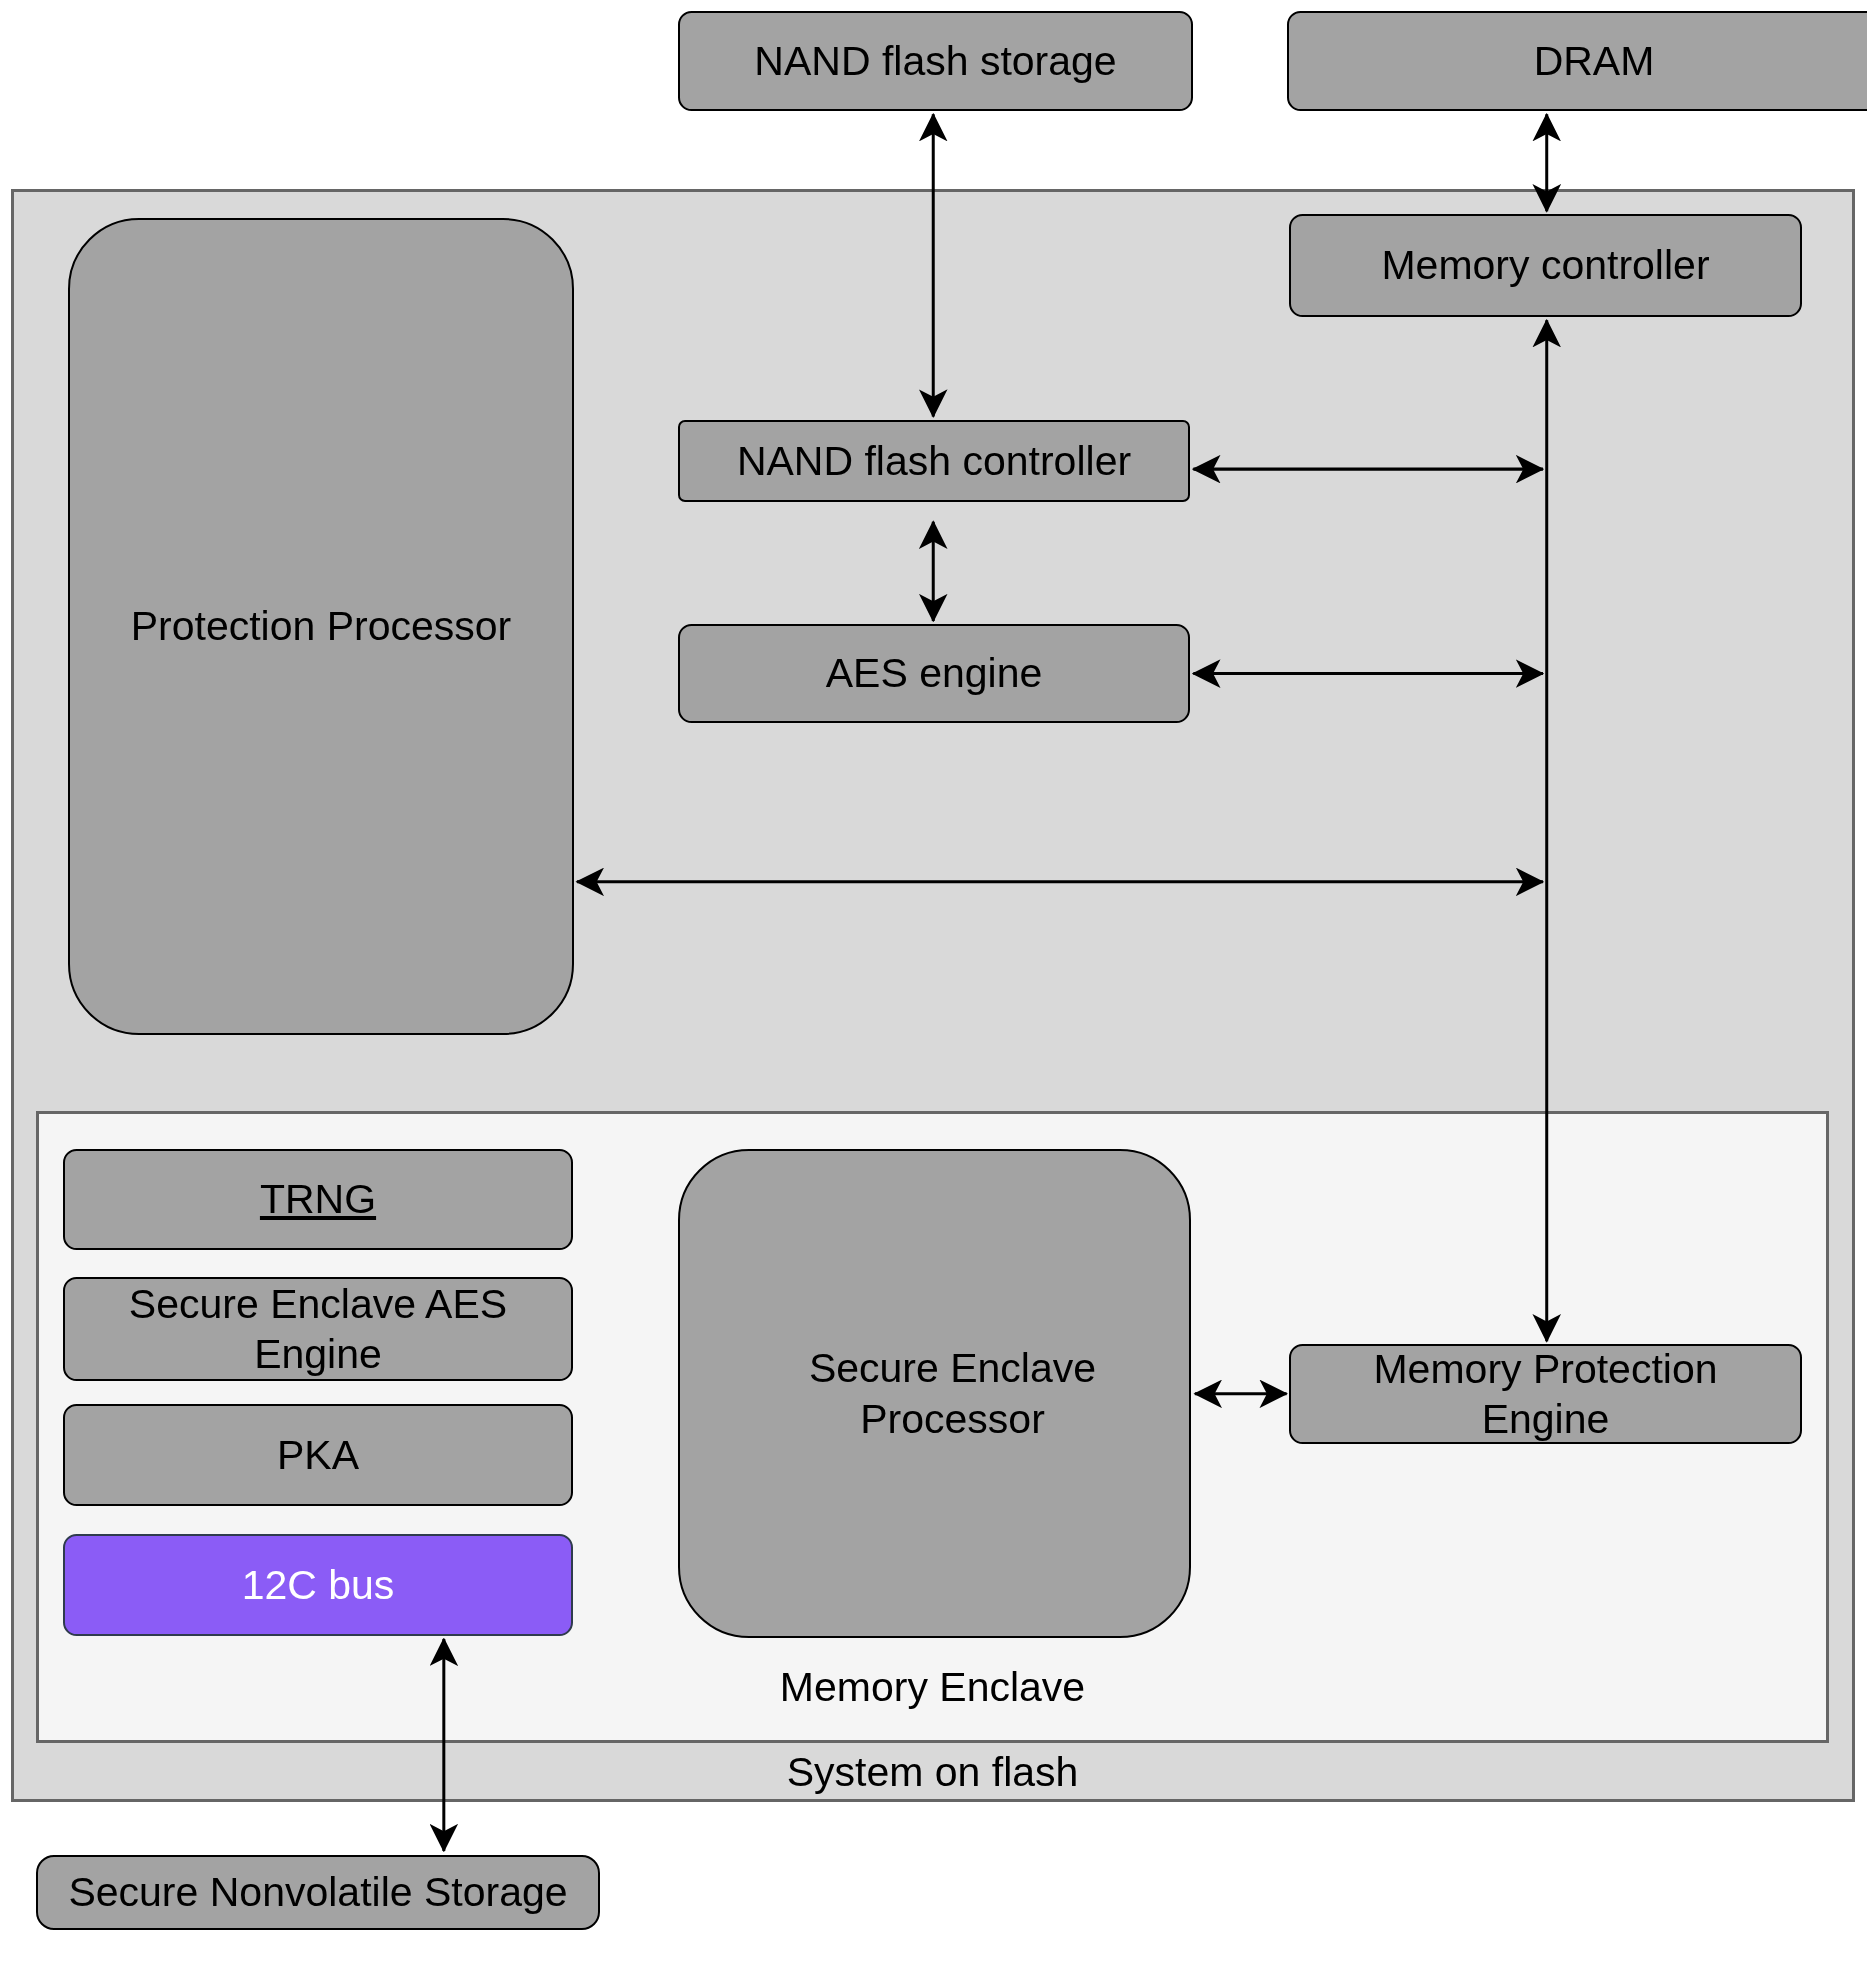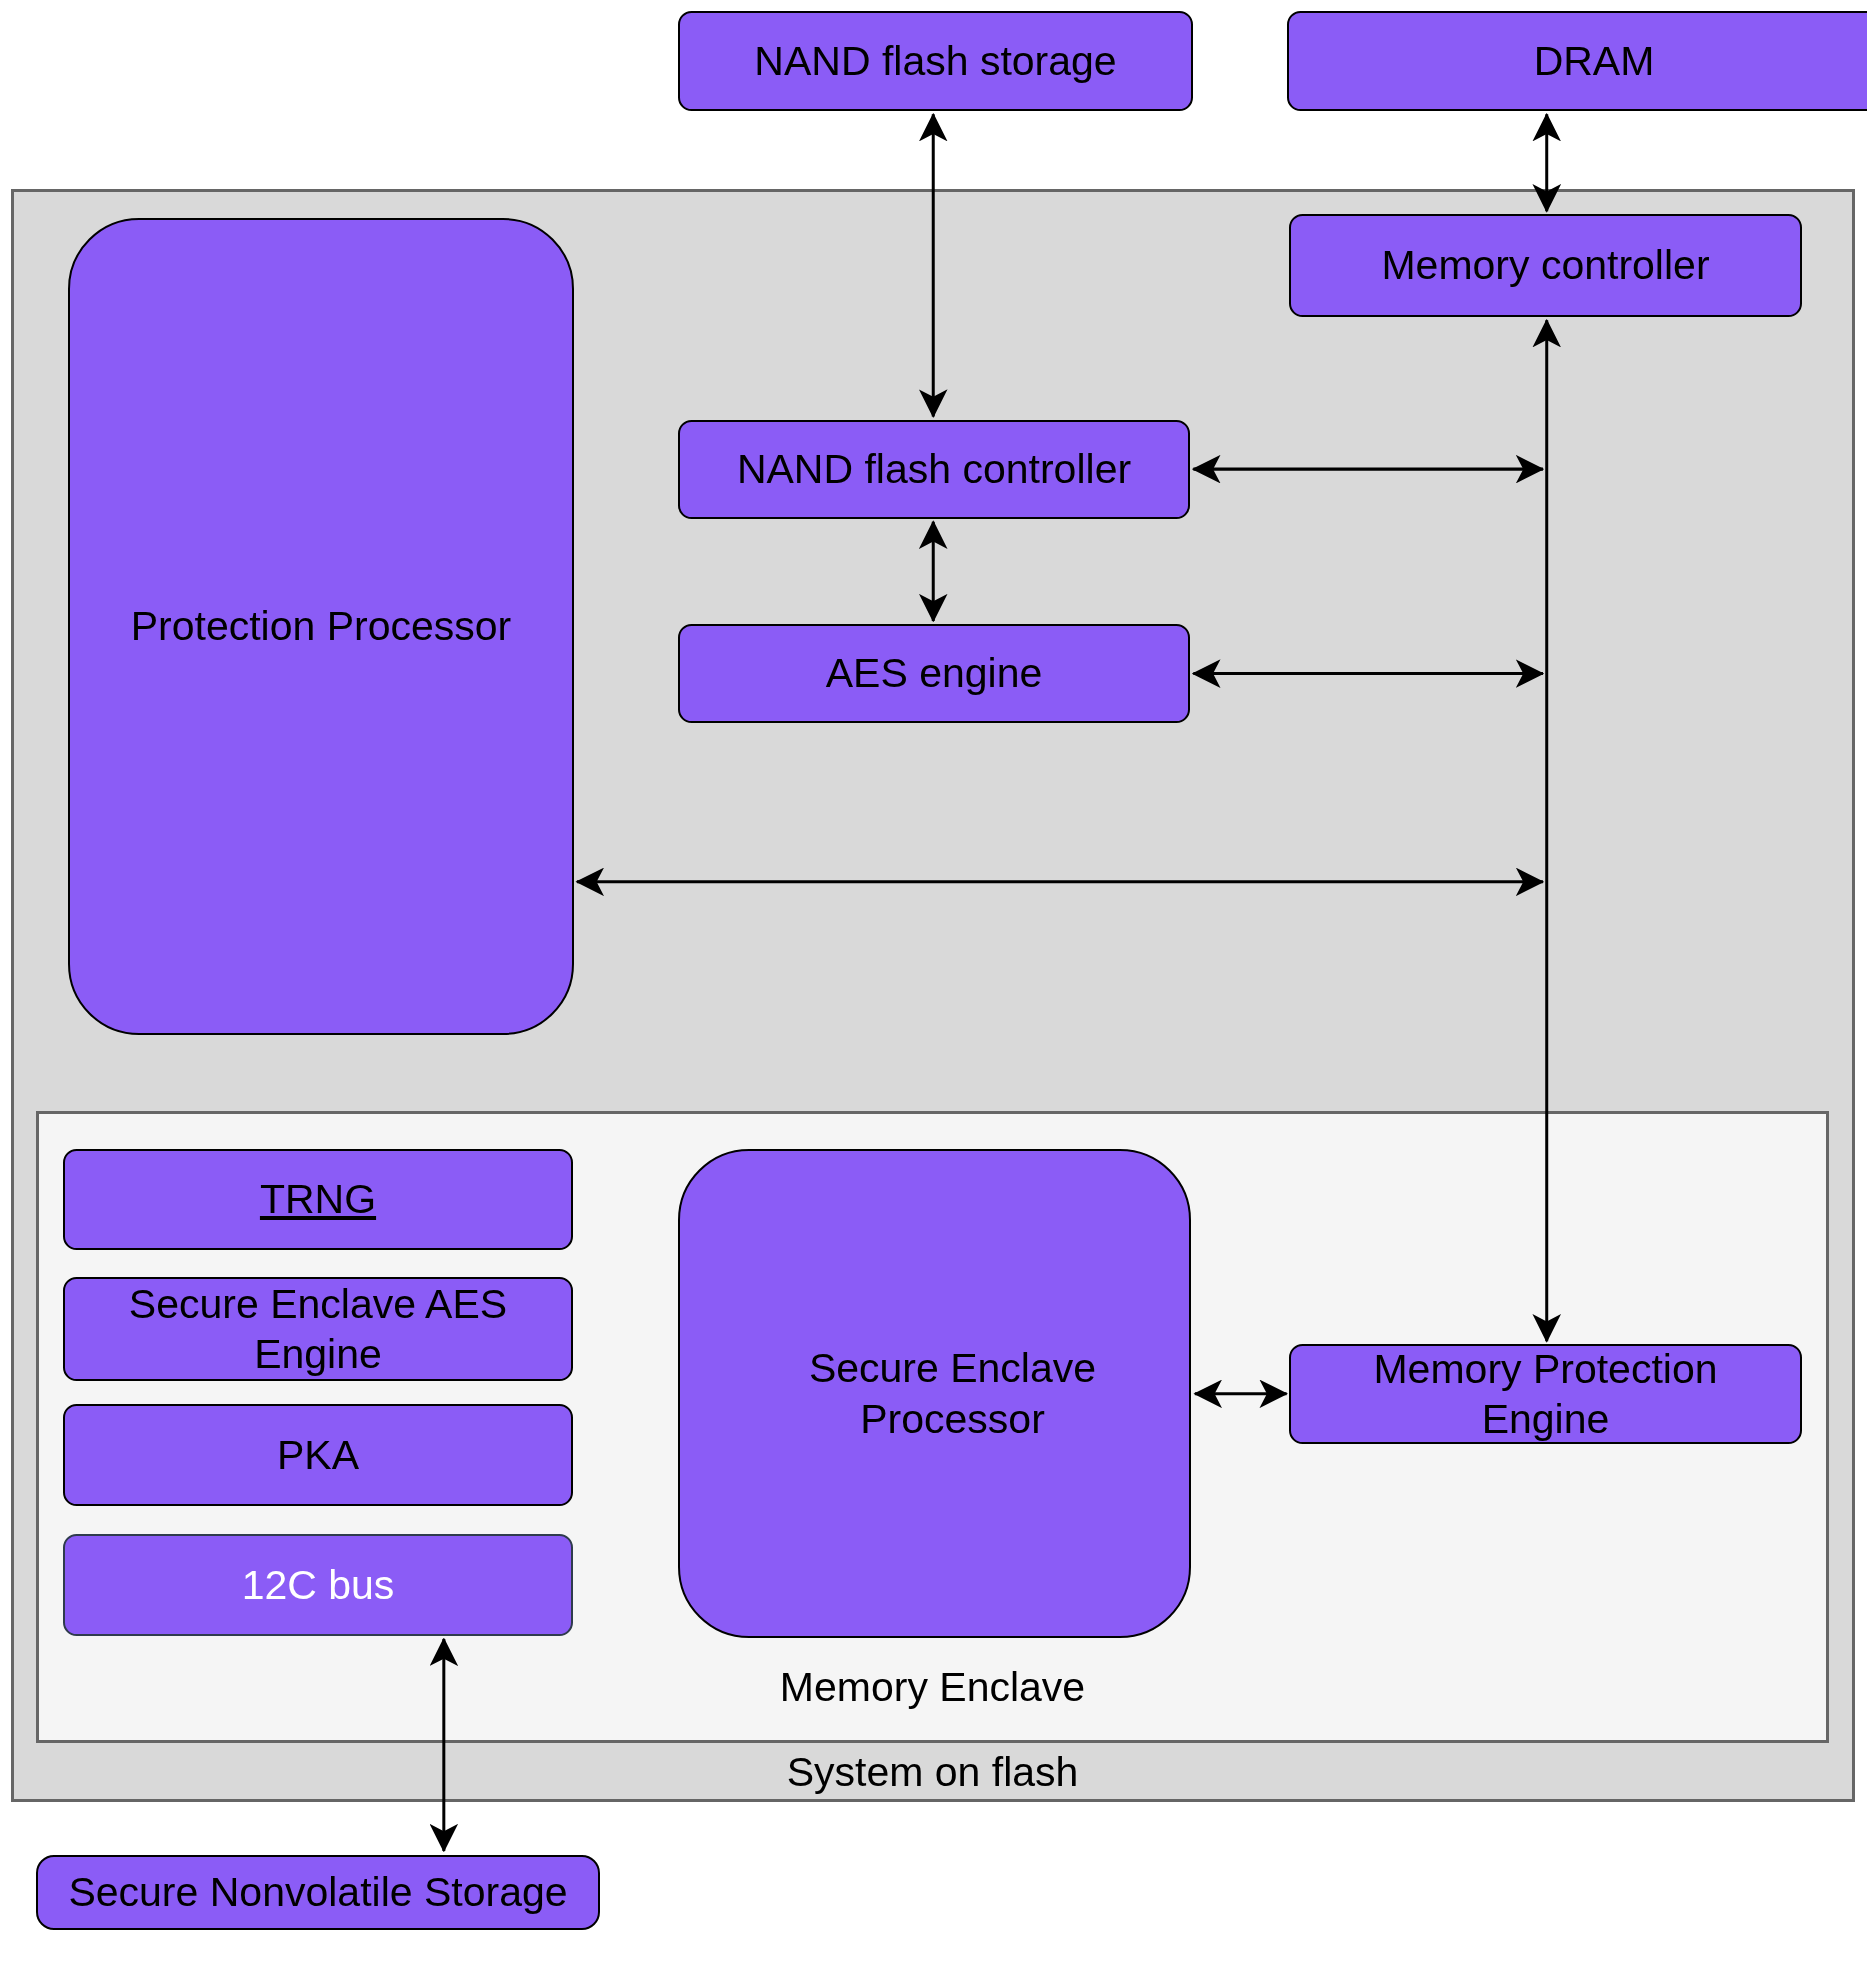--- a/index.html
+++ b/index.html
@@ -3,31 +3,31 @@
 <meta charset="utf-8">
 <style>
   html,body{margin:0;padding:0;background:#ffffff;}
   body{width:1868px;height:1975px;position:relative;font-family:"Liberation Sans","DejaVu Sans",sans-serif;}
   #canvas{position:absolute;left:0;top:0;width:1868px;height:1975px;background:#ffffff;overflow:hidden;}
 
   .container-box{position:absolute;box-sizing:border-box;}
   .soc{left:11.3px;top:189px;width:1844px;height:1613px;background:#d9d9d9;border:3.8px solid #666666;z-index:1;}
   .enclave{left:36px;top:1111px;width:1793px;height:632px;background:#f5f5f5;border:3px solid #666666;z-index:2;}
 
-  .node{position:absolute;box-sizing:border-box;background:#8b5cf6;border:2.3px solid #000000;
+  .node{position:absolute;box-sizing:border-box;background:#a3a3a3;border:2.3px solid #000000;
         display:flex;align-items:center;justify-content:center;text-align:center;
         font-size:41px;line-height:1.22;color:#000000;z-index:3;}
   .r-small{border-radius:13.5px;}
   .r-big{border-radius:71px;}
 
   .n-nand-storage{left:678px;top:11.3px;width:515px;height:100px;}
   .n-dram{left:1287px;top:11.3px;width:614px;height:100px;}
   .n-mem-controller{left:1289px;top:214px;width:513px;height:103px;}
   .n-app-processor{left:68px;top:218px;width:506px;height:817px;}
-  .n-nand-controller{left:678px;top:420px;width:512px;height:99px;}
+  .n-nand-controller{left:678px;top:420px;width:512px;height:82px;border-radius:7px;}
   .n-aes-engine{left:678px;top:624px;width:512px;height:99px;}
   .n-trng{left:63px;top:1149px;width:510px;height:101px;text-decoration:underline;}
   .n-se-aes{left:63px;top:1277px;width:510px;height:104px;}
   .n-pka{left:63px;top:1404px;width:510px;height:102px;}
   .n-i2c{left:63px;top:1534px;width:510px;height:102px;background:#8b5cf6;border-color:#2f3b4d;color:#ffffff;}
   .n-sep{left:678px;top:1149px;width:513px;height:489px;padding-left:36px;}
   .n-mpe{left:1289px;top:1344px;width:513px;height:100px;}
   .n-snvs{left:36px;top:1855px;width:564px;height:75px;border-radius:18px;}
 
   .wrap-560{display:inline-block;max-width:421px;}

